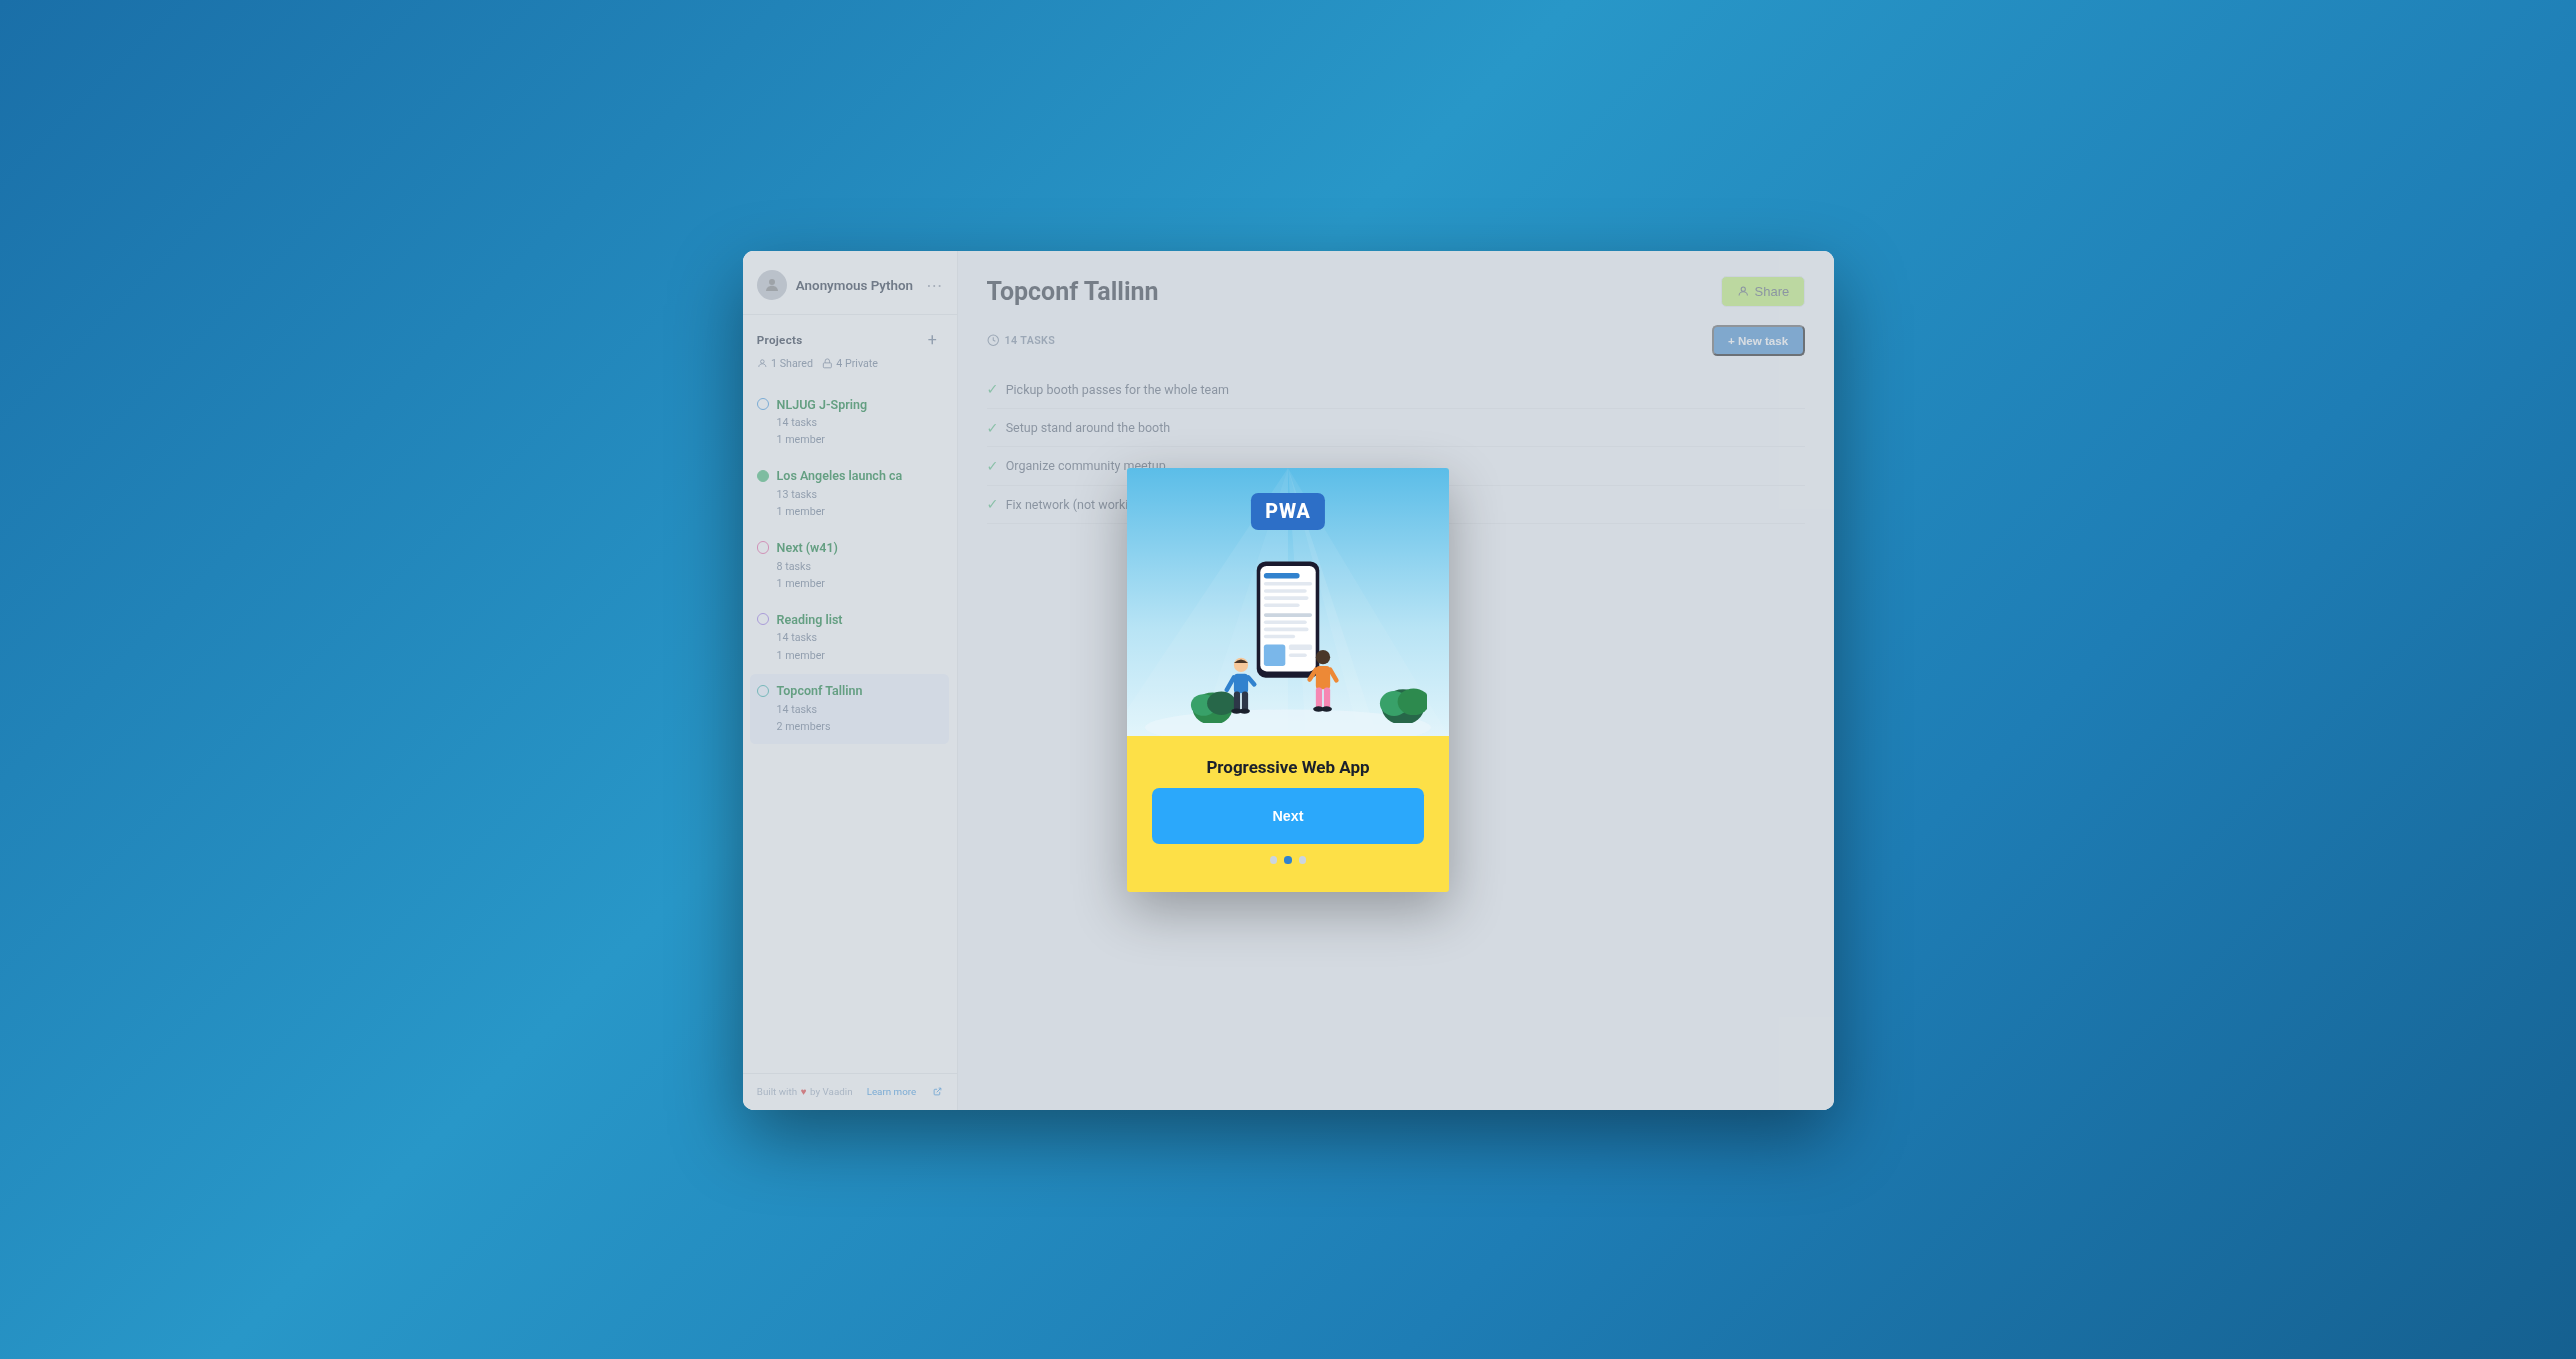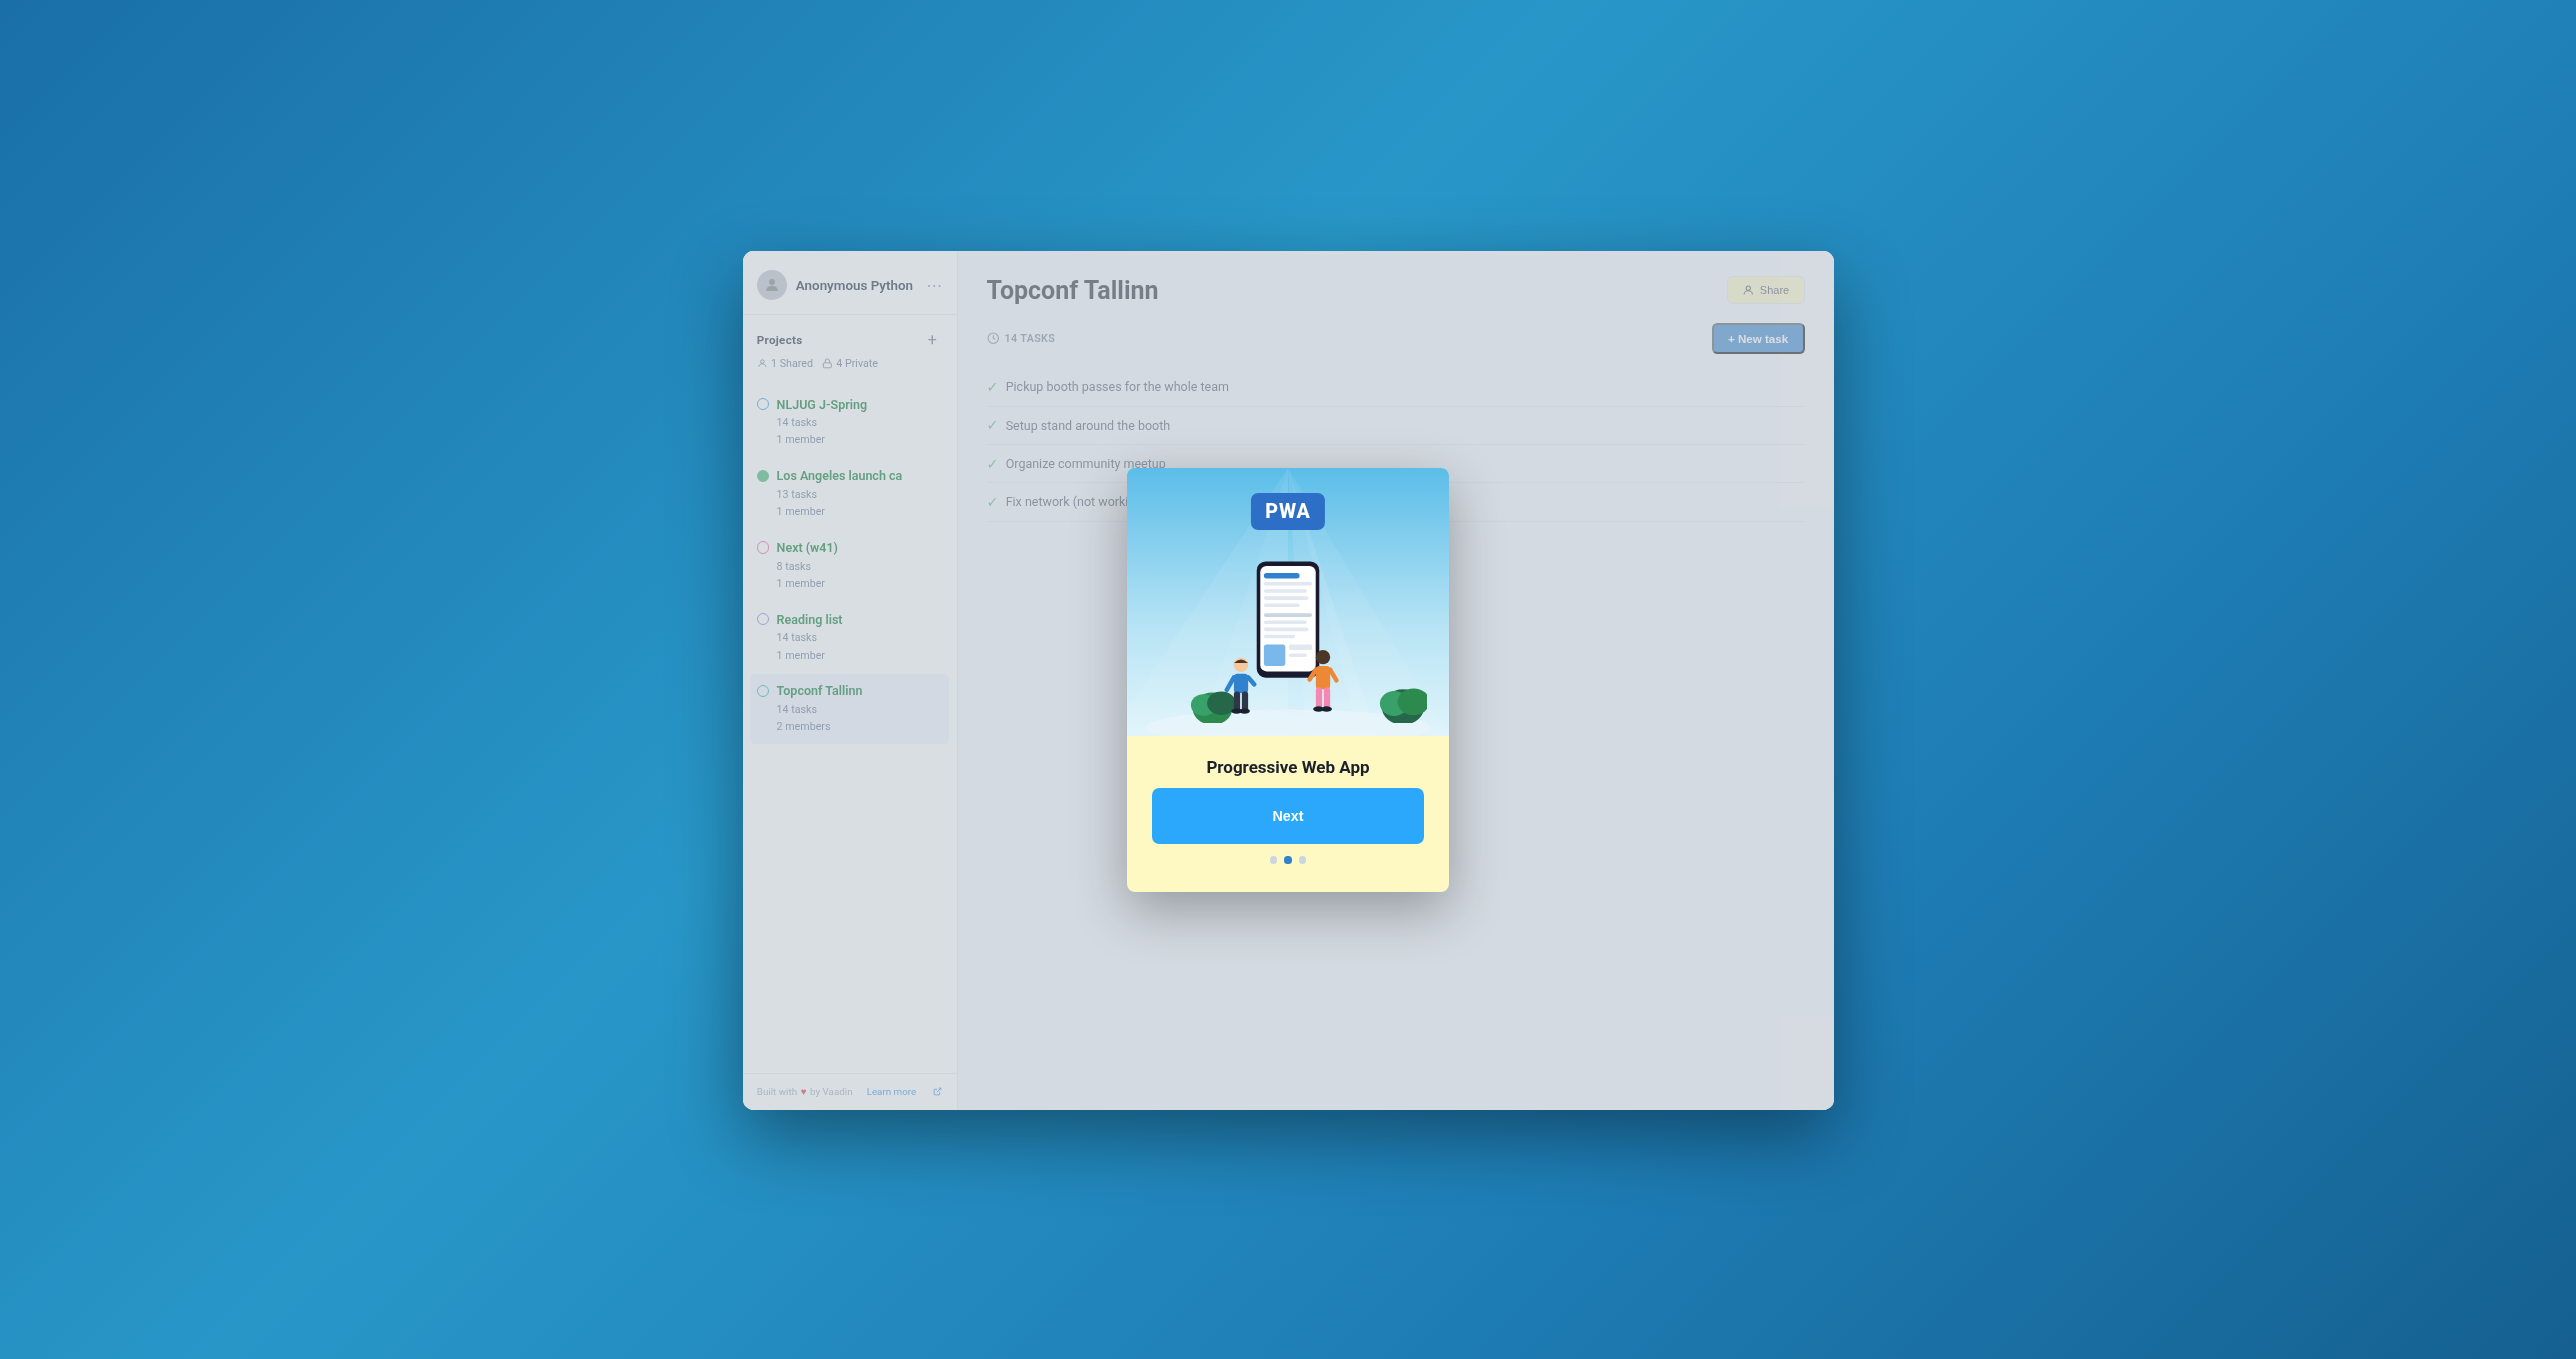--- a/index.html
+++ b/index.html
@@ -212,23 +212,23 @@
       color: #1a202c;
     }
 
     .share-btn {
       display: flex;
       align-items: center;
       gap: 5.4px;
       padding: 7.2px 14.3px;
       border: 0.9px solid #e2e8f0;
       border-radius: 5.4px;
-      background: #fef9c3;
+      background: #bef264;
       cursor: pointer;
-      font-size: 11px;
+      font-size: 13px;
       color: #4a5568;
     }
 
     .tasks-bar {
       display: flex;
       align-items: center;
       justify-content: space-between;
       margin-bottom: 14.3px;
     }
 
@@ -277,22 +277,22 @@
       background: rgba(180, 190, 200, 0.5);
       display: flex;
       align-items: center;
       justify-content: center;
       z-index: 10;
     }
 
     
     .pwa-modal {
       width: 322px;
-      background: #fef9c3;
-      border-radius: 8px;
+      background: #fde047;
+      border-radius: 3px;
       overflow: hidden;
       box-shadow: 0 18px 54px rgba(0,0,0,0.3);
     }
 
     .modal-hero {
       width: 100%;
       height: 268px;
       background: linear-gradient(160deg, #87ceeb 0%, #b8e4f5 30%, #daf0fb 60%, #e8f7fd 80%, #f0f8ff 100%);
       position: relative;
       overflow: hidden;

